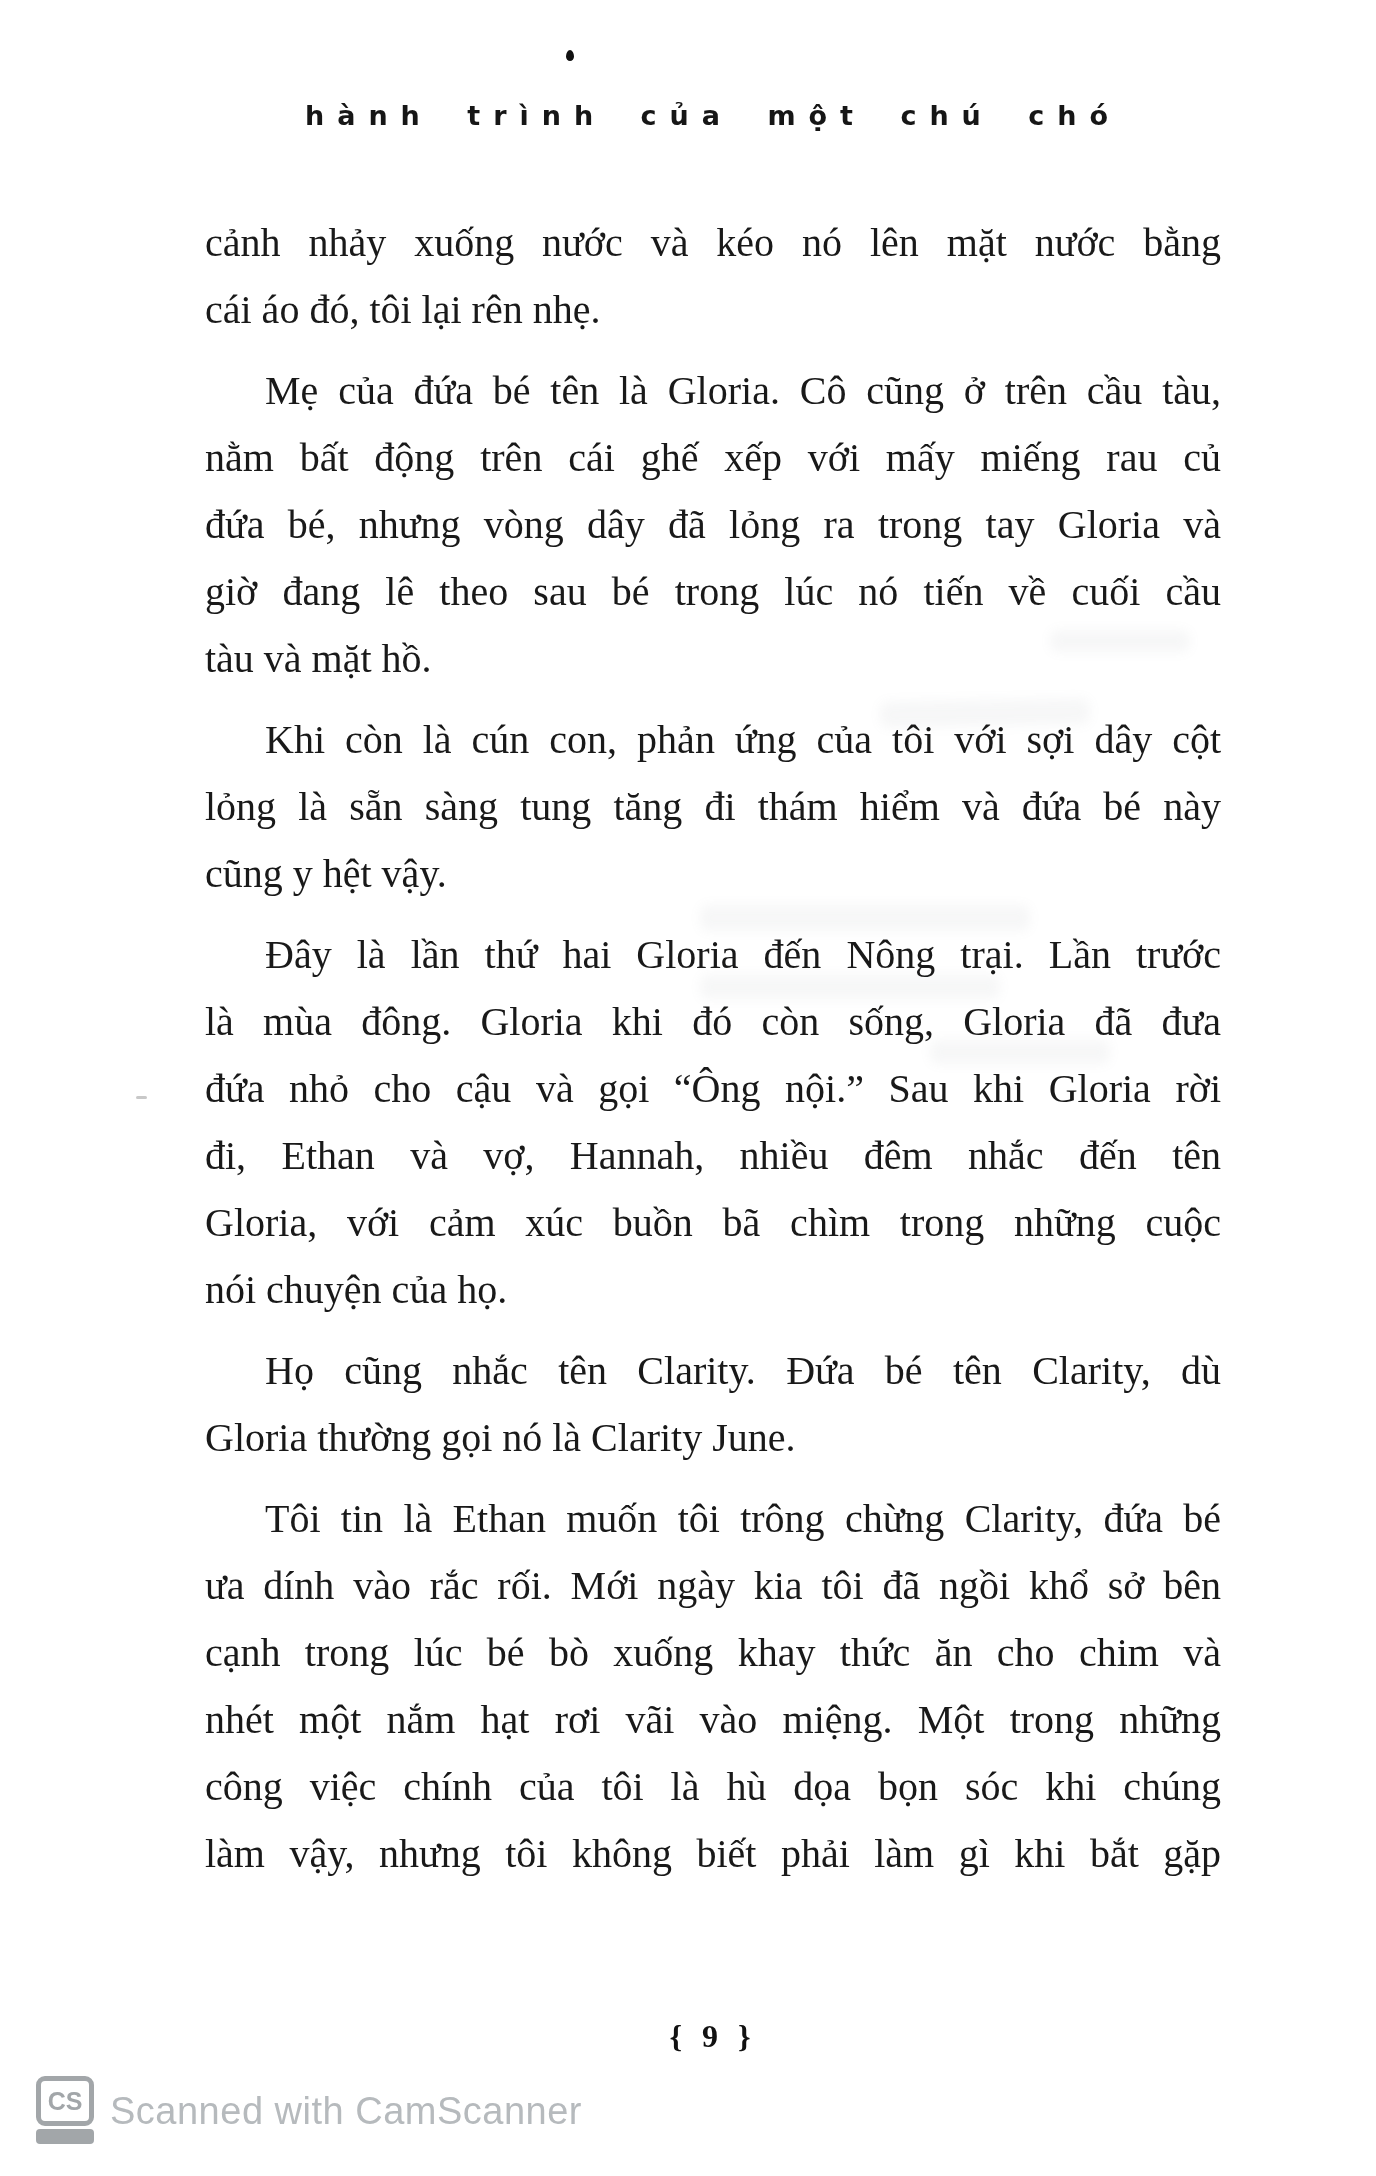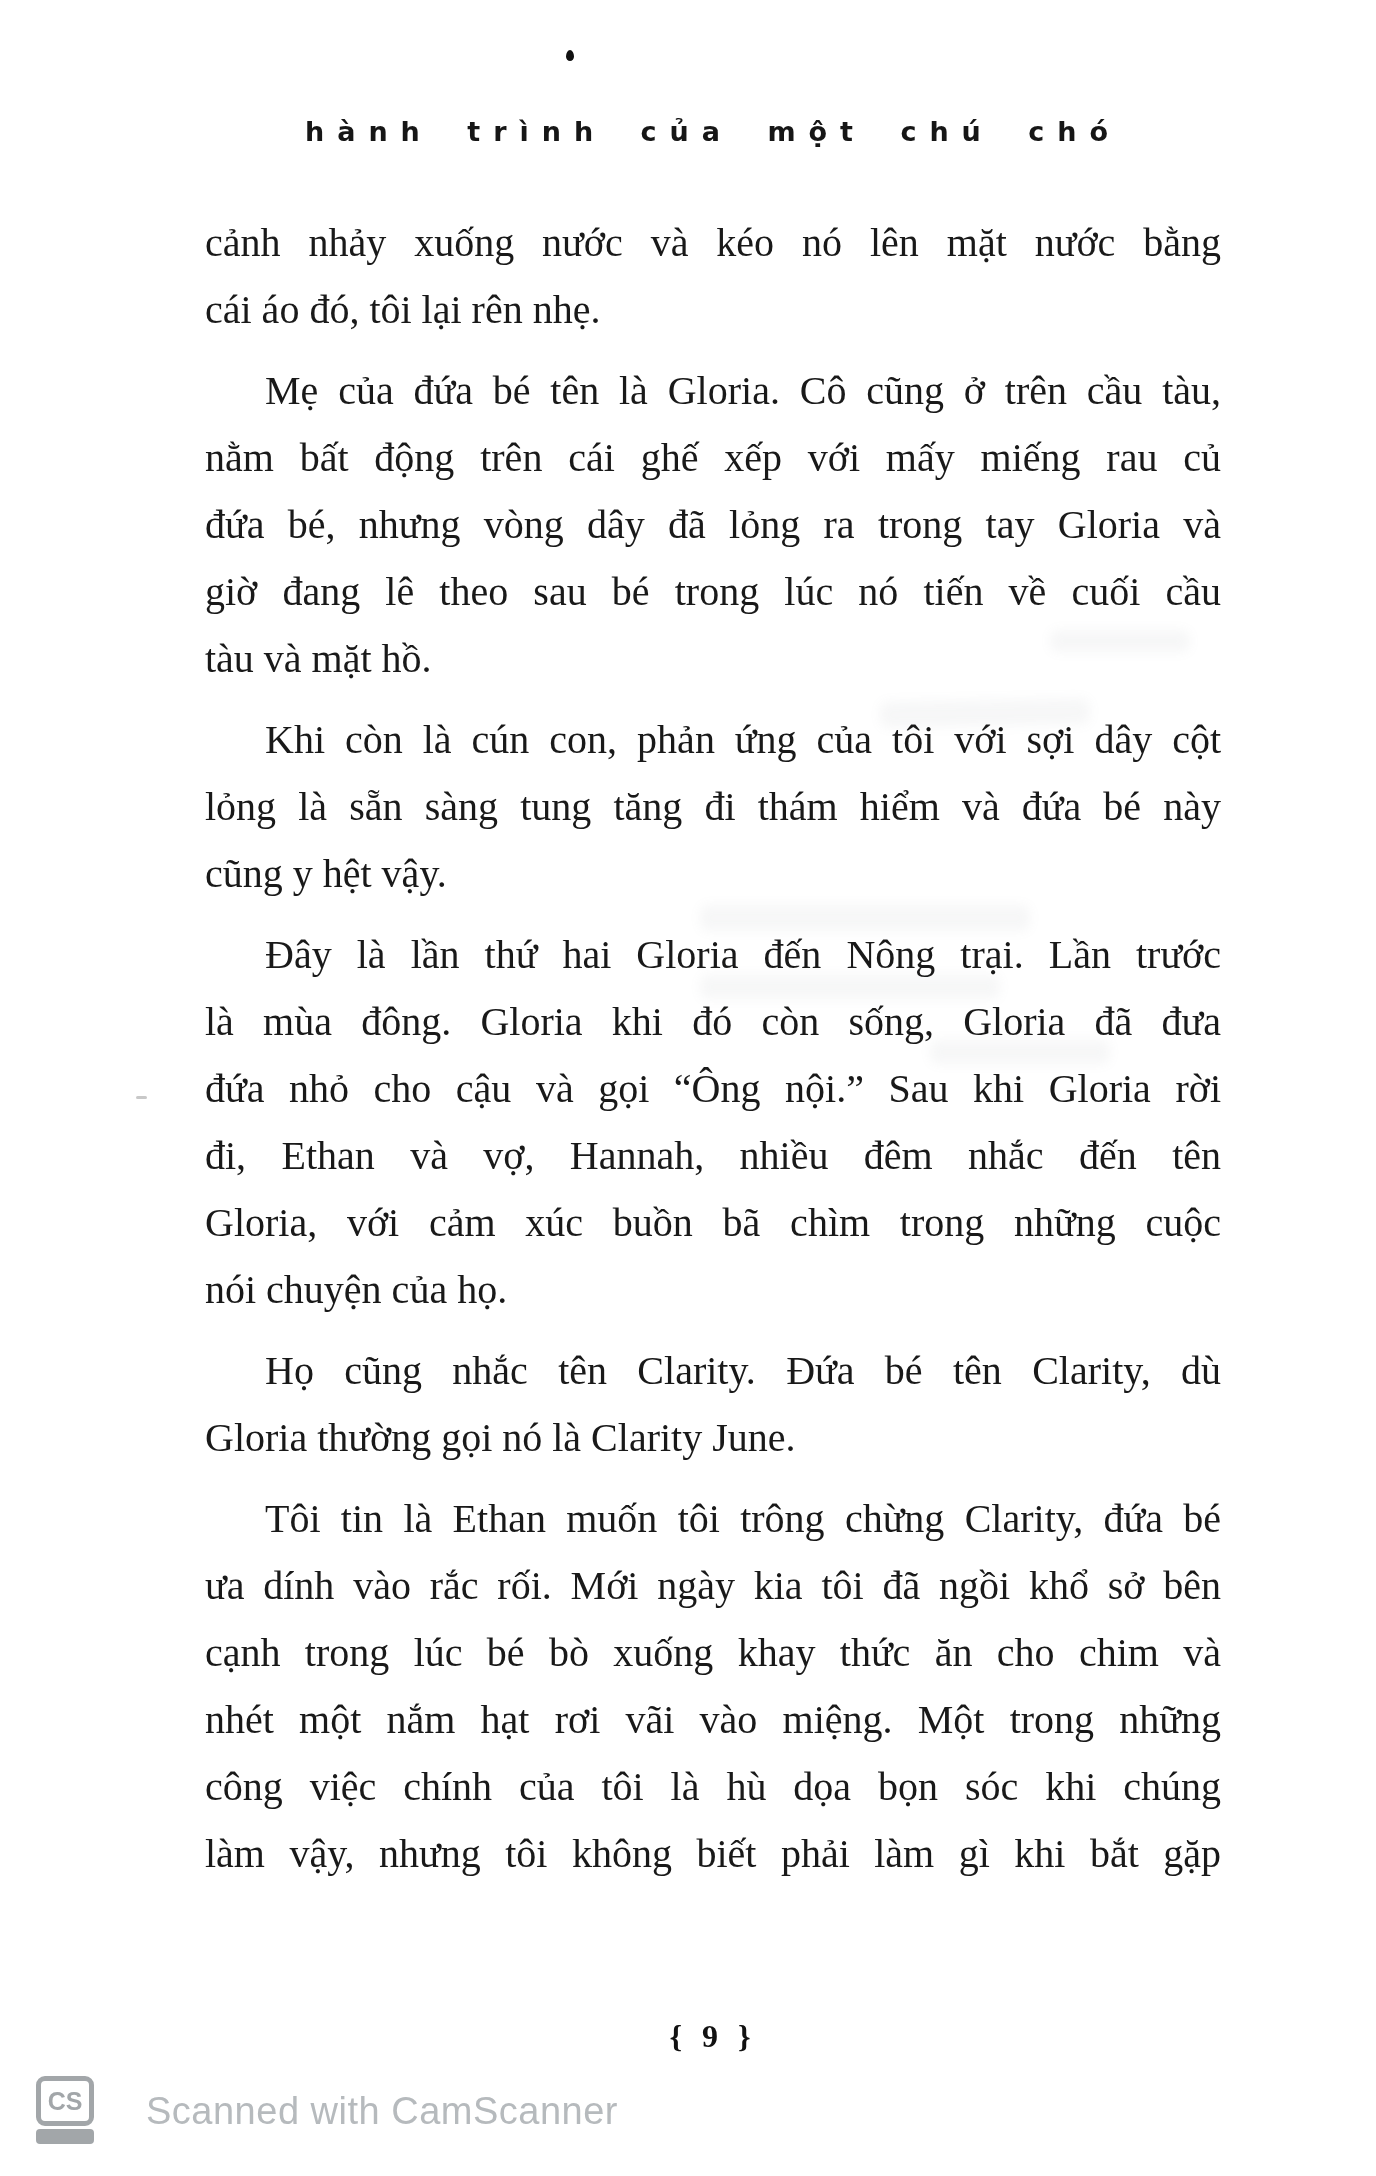--- a/index.html
+++ b/index.html
@@ -31,21 +31,20 @@
   .running-head{
     position:absolute;left:205px;top:100px;width:1016px;
     text-align:center;
     font-family:"DejaVu Sans","Liberation Sans",sans-serif;
     font-weight:bold;
     font-size:27px;
     letter-spacing:13px;
     word-spacing:12px;
     color:#161616;
     white-space:nowrap;
-    margin-top:16px;
   }
 
   .body-text{
     position:absolute;left:205px;top:209px;width:1016px;
     font-size:40px;
     line-height:67px;
     color:#191919;
     font-family:Liberation Serif, serif;
   }
   .ln{white-space:nowrap;text-align:left;}
@@ -68,21 +67,21 @@
   }
   .cs-logo{width:58px;height:70px;display:flex;flex-direction:column;}
   .cs-box{
     box-sizing:border-box;width:58px;height:50px;
     border:5px solid #a2a6a9;border-radius:9px;
     display:flex;align-items:center;justify-content:center;
     font-weight:bold;font-size:25px;color:#a2a6a9;letter-spacing:0;
   }
   .cs-bar{width:58px;height:15px;background:#a2a6a9;border-radius:4px;margin-top:3px;}
   .wm-text{
-    font-size:38px;color:#b6babd;letter-spacing:.5px;white-space:nowrap;margin-left:36px;
+    font-size:38px;color:#b6babd;letter-spacing:.5px;white-space:nowrap;
   }
 </style>
 </head>
 <body>
 
 <div class="page">
 
   <span class="ink-dot"></span>
 
   <div class="running-head">hành trình của một chú chó</div>

